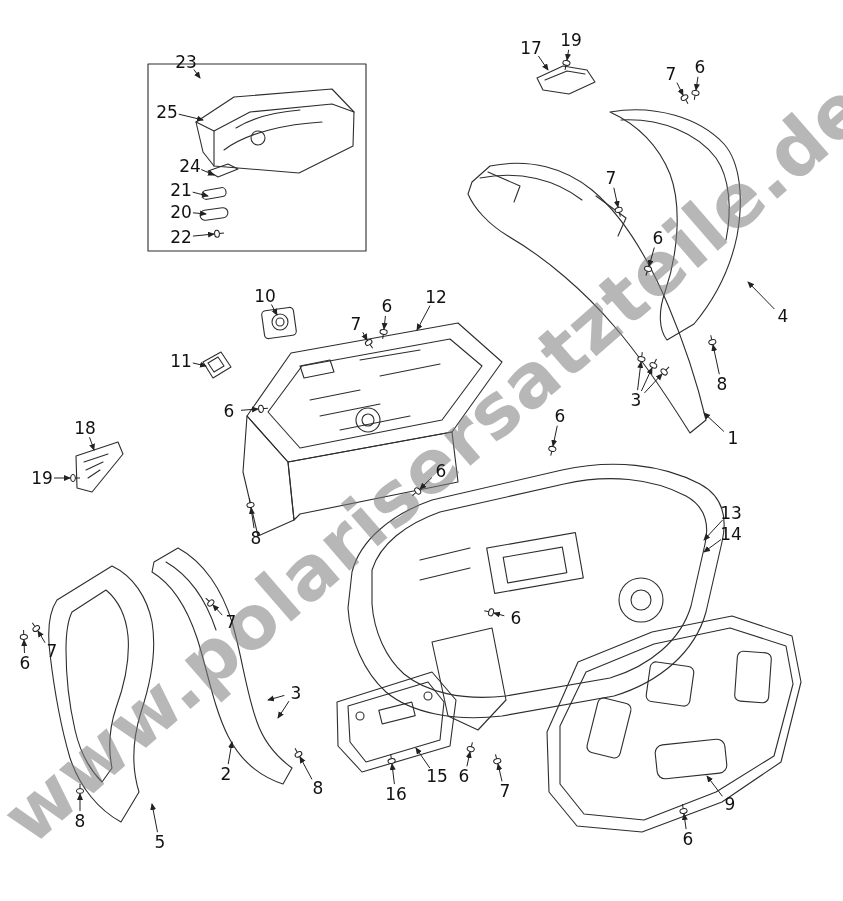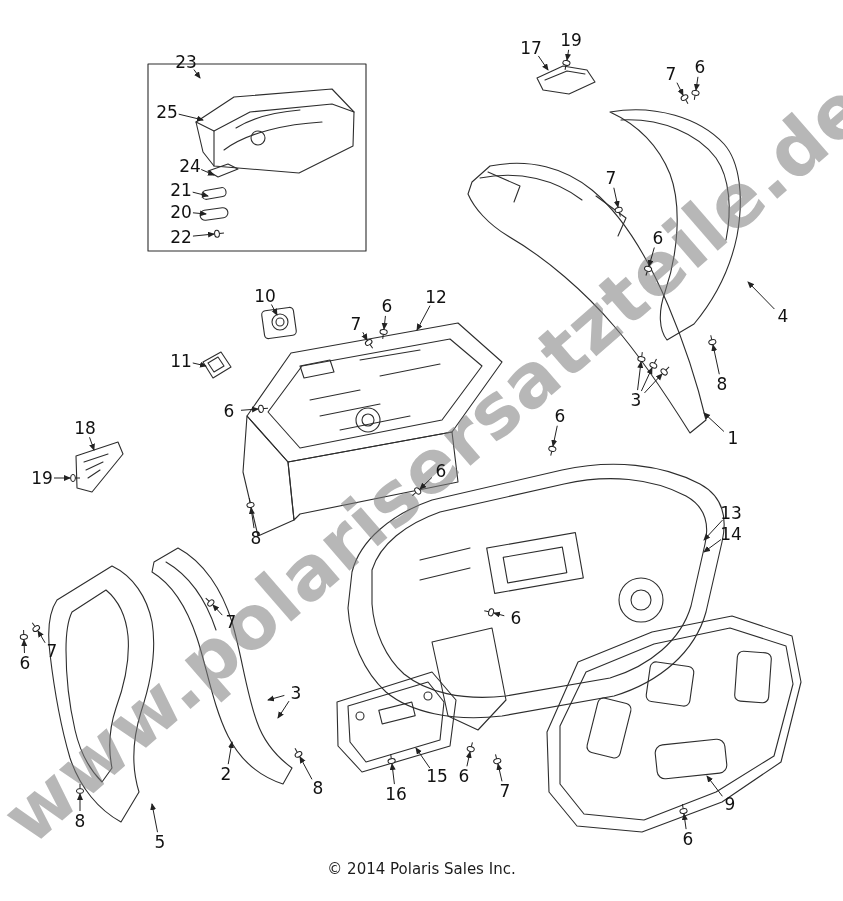--- a/index.html
+++ b/index.html
@@ -360,14 +360,13 @@
       <line x1="80" y1="811" x2="80" y2="794" class="leader" marker-end="url(#arrow)"></line>
       <g class="screw" transform="translate(80,794) rotate(-90)">
         <line x1="3" y1="0" x2="10" y2="0"></line>
         <ellipse cx="3" cy="0" rx="2.4" ry="3.6"></ellipse>
       </g>
       <text x="80" y="821" class="callout">8</text>
       <line x1="157.5278742274019" y1="832.2145021501325" x2="152" y2="804" class="leader" marker-end="url(#arrow)"></line>
       <text x="160" y="842" class="callout">5</text>
     </svg>
 
-  <div class="copyright">© 2014 Polaris Sales Inc.</div>
 </div>
 
 </body></html>

